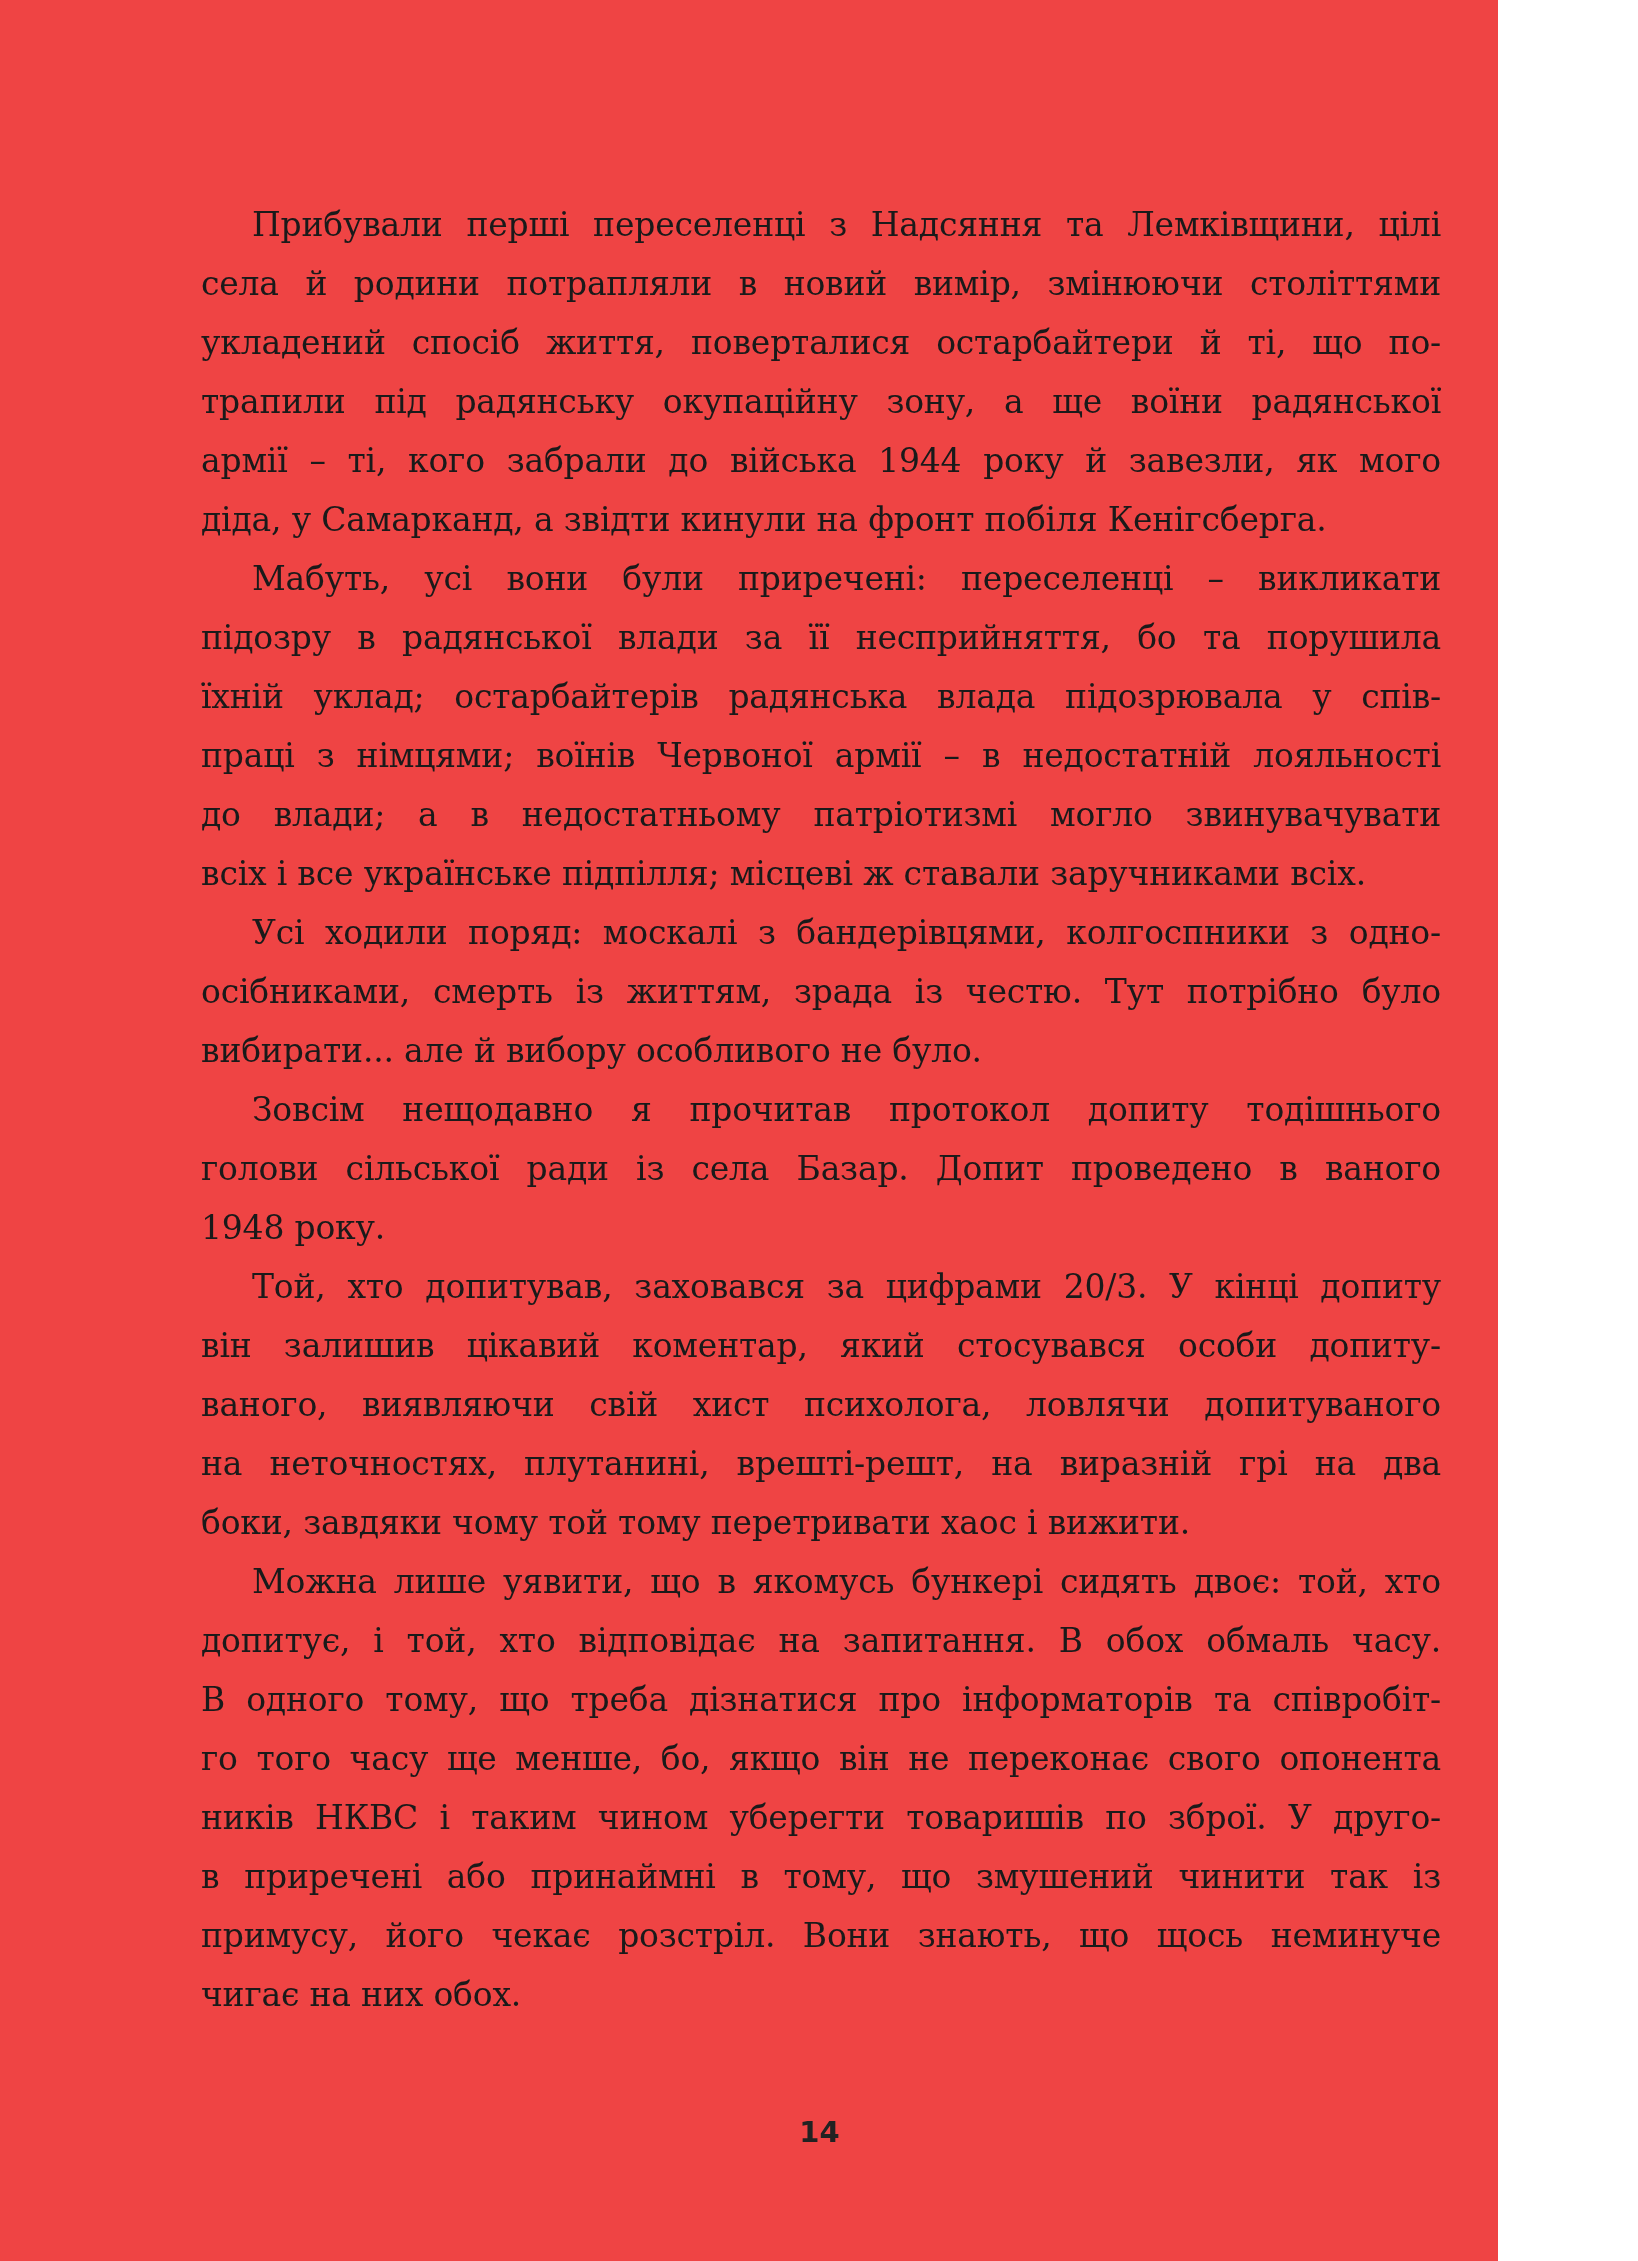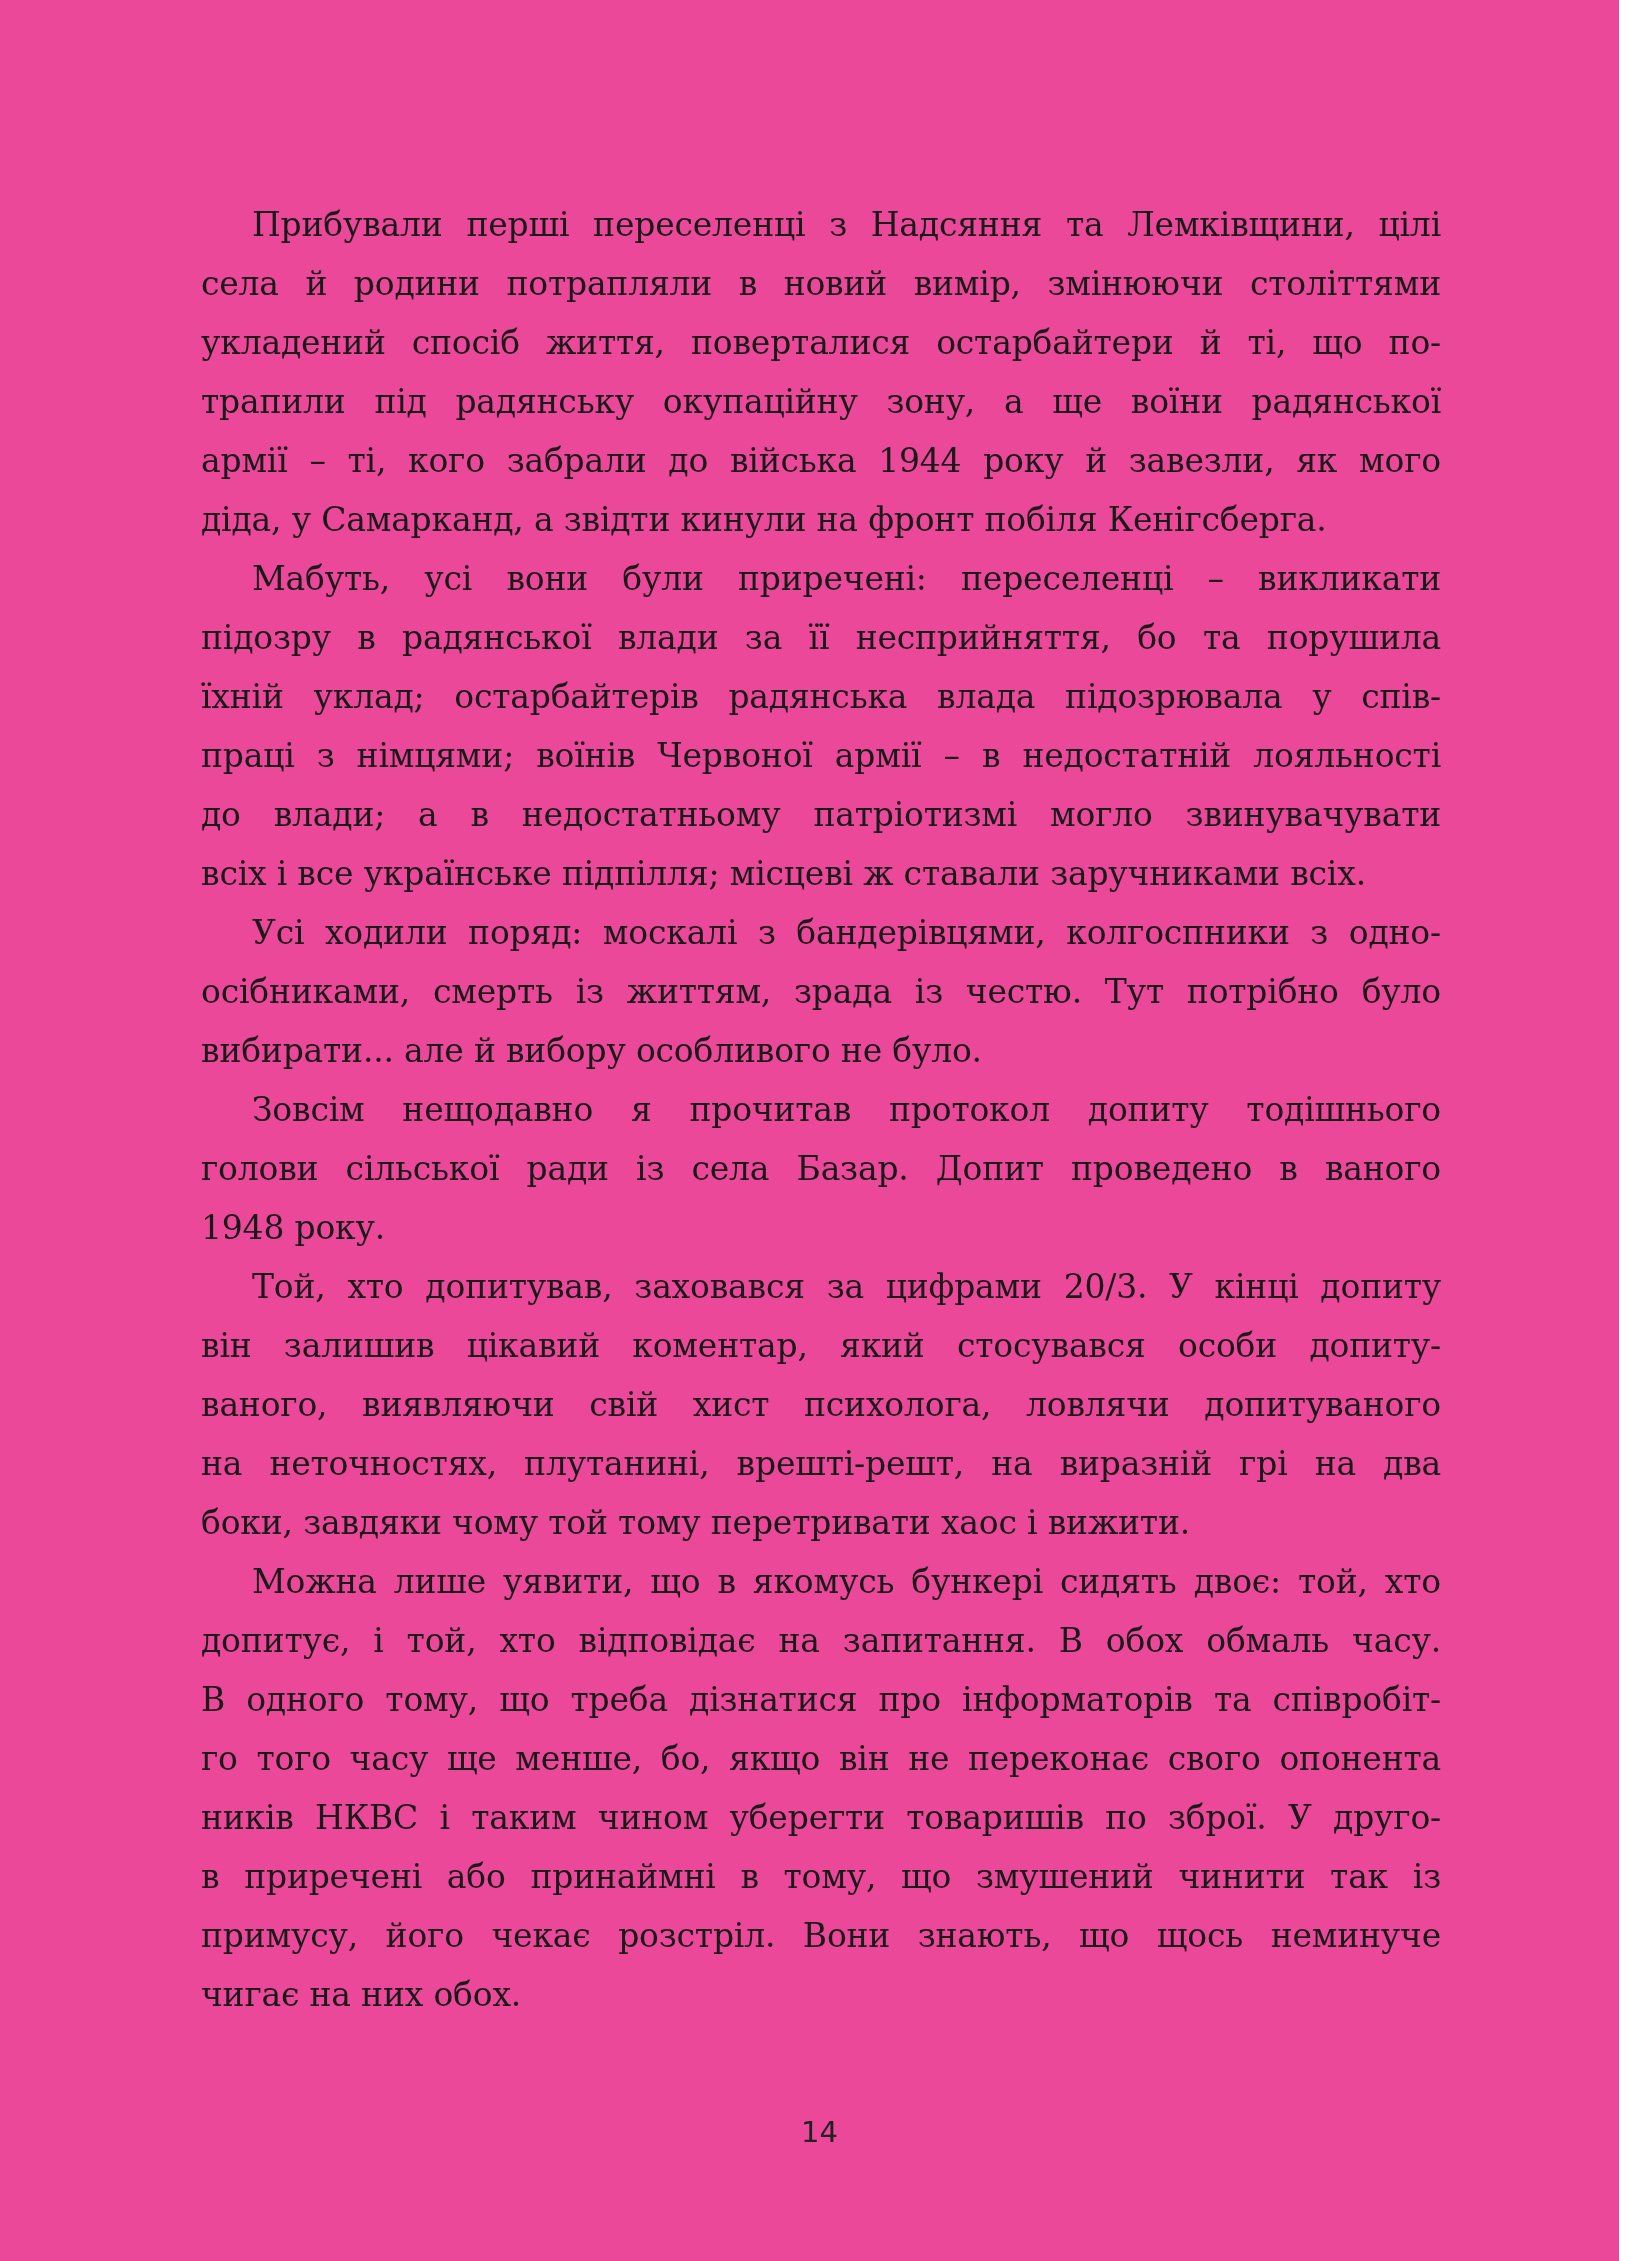--- a/index.html
+++ b/index.html
@@ -9,23 +9,23 @@
   }
   body {
     width: 1639px;
     height: 2261px;
     position: relative;
     overflow: hidden;
   }
   .page {
     position: absolute;
     left: 0; top: 0;
-    width: 1619px;
+    width: 1498px;
     height: 2261px;
-    background: #ec4899;
+    background: #ef4444;
   }
   .text-block {
     position: absolute;
     left: 201px;
     top: 195px;
     width: 1240px;
     font-family: "DejaVu Serif", "Liberation Serif", serif;
     font-size: 33px;
     line-height: 59px;
     color: #1a1a1a;
@@ -51,21 +51,21 @@
   }
   .page-number {
     position: absolute;
     left: 0;
     width: 1639px;
     top: 2115px;
     text-align: center;
     font-family: "DejaVu Sans", "Liberation Sans", sans-serif;
     font-size: 29px;
     color: #222222;
-    font-weight: 400;
+    font-weight: 700;
   }
 </style>
 </head>
 <body>
 
 <div class="page">
   <div class="text-block">
 
     <p class="paragraph">
       <span class="line first">Прибували перші переселенці з Надсяння та Лемківщини, цілі</span>

